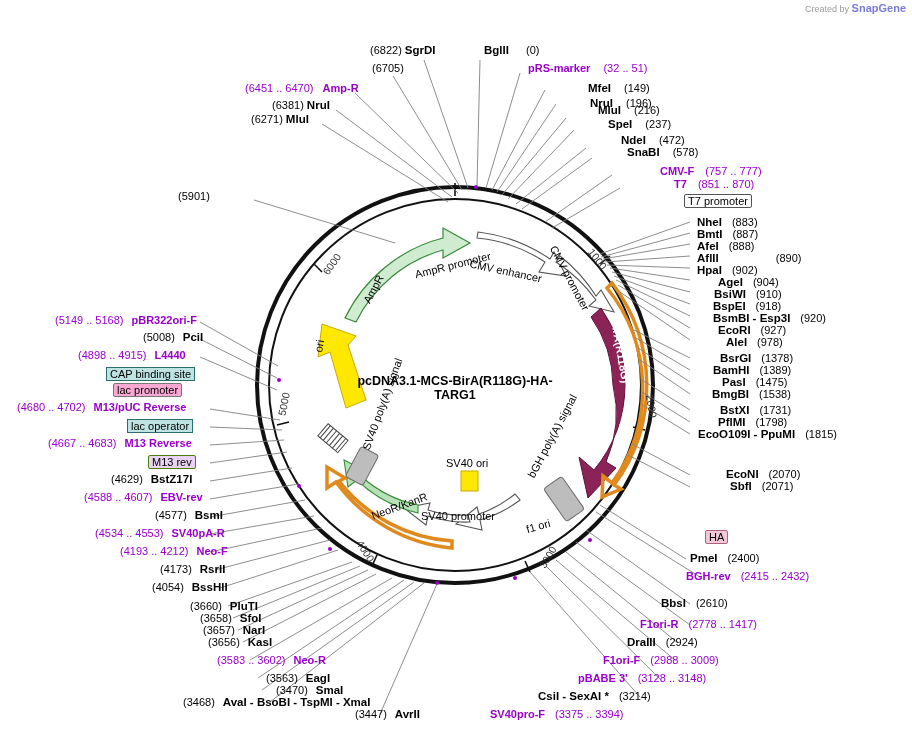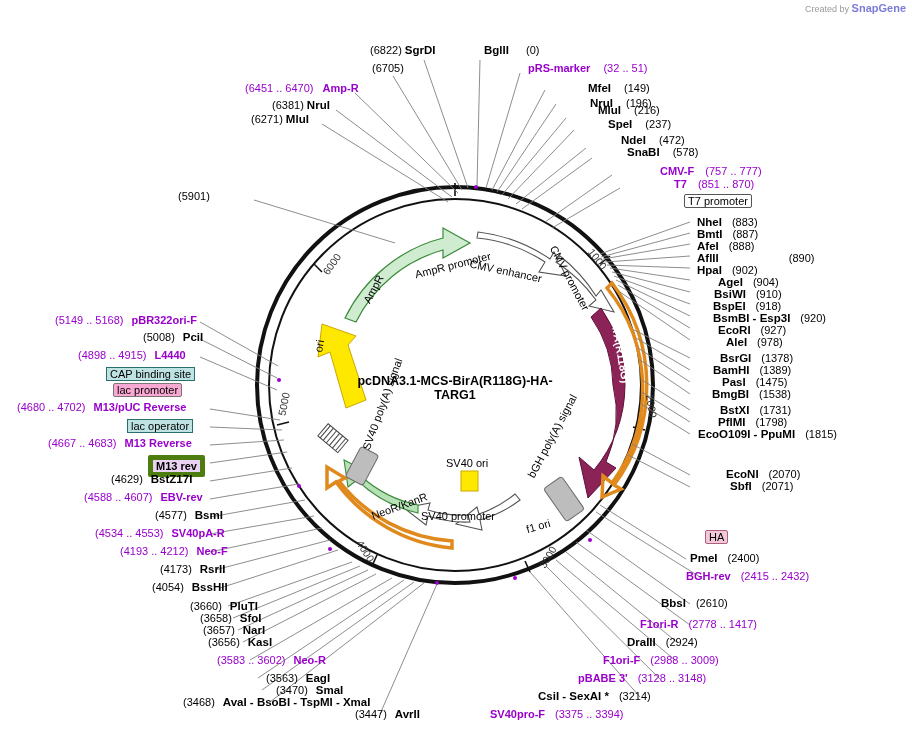--- a/index.html
+++ b/index.html
@@ -12,21 +12,21 @@
     color:#000;
   }
   #stage{position:absolute;left:0;top:0;width:912px;height:731px;}
   .lbl{position:absolute;white-space:nowrap;font-size:11px;line-height:12px;}
   .enz{font-weight:bold;font-size:11.5px;color:#000;}
   .pos{color:#000;font-size:11px;}
   .purple{color:#9900cc;}
   .purple-b{color:#9900cc;font-weight:bold;}
   .boxed{border:1px solid #555;background:#fff;padding:0 3px;border-radius:2px;font-size:11px;}
   .teal{background:#bfe3e3;border:1px solid #2a6e6e;padding:0 3px;border-radius:0;font-size:11px;}
-  .lavender{background:#e9d2f2;border:5px solid #4d7c0f;padding:0 3px;border-radius:2px;font-size:11px;color:#000;font-weight:bold;}
+  .lavender{background:#e9d2f2;border:1px solid #4d7c0f;padding:0 3px;border-radius:2px;font-size:11px;color:#000;}
   .pink{background:#f2c9d8;border:1px solid #b0607f;padding:0 3px;border-radius:2px;font-size:11px;}
   .plain-box{border:1px solid #777;background:#f9a8d4;padding:0 3px;font-size:11px;border-radius:2px;}
   .title{font-weight:bold;font-size:12.5px;text-align:center;}
   .sub{font-size:12px;text-align:center;}
   .snap{position:absolute;right:6px;top:2px;font-size:9px;color:#9a9a9a;}
   .snaplogo{color:#7b7bd8;font-weight:bold;font-size:11px;}
   .rot{position:absolute;font-size:10.5px;color:#333;white-space:nowrap;}
   svg{position:absolute;left:0;top:0;}
 </style>
 </head>
@@ -266,21 +266,21 @@
     <span class="purple" style="margin-left:8px;">(757 .. 777)</span>
   </div>
   <div class="lbl" style="left:674px;top:178px;">
     <span class="purple-b">T7</span>
     <span class="purple" style="margin-left:8px;">(851 .. 870)</span>
   </div>
 
   <div class="lbl" style="left:697px;top:216px;"><span class="enz">NheI</span><span class="pos" style="margin-left:10px;">(883)</span></div>
   <div class="lbl" style="left:697px;top:228px;"><span class="enz">BmtI</span><span class="pos" style="margin-left:10px;">(887)</span></div>
   <div class="lbl" style="left:697px;top:240px;"><span class="enz">AfeI</span><span class="pos" style="margin-left:10px;">(888)</span></div>
-  <div class="lbl" style="left:697px;top:252px;"><span class="enz">AflII</span><span class="pos" style="margin-left:23px;padding-left:47px;">(890)</span></div>
+  <div class="lbl" style="left:697px;top:252px;"><span class="enz">AflII</span><span class="pos" style="margin-left:10px;padding-left:47px;">(890)</span></div>
   <div class="lbl" style="left:697px;top:264px;"><span class="enz">HpaI</span><span class="pos" style="margin-left:10px;">(902)</span></div>
   <div class="lbl" style="left:718px;top:276px;"><span class="enz">AgeI</span><span class="pos" style="margin-left:10px;">(904)</span></div>
   <div class="lbl" style="left:714px;top:288px;"><span class="enz">BsiWI</span><span class="pos" style="margin-left:10px;">(910)</span></div>
   <div class="lbl" style="left:713px;top:300px;"><span class="enz">BspEI</span><span class="pos" style="margin-left:10px;">(918)</span></div>
   <div class="lbl" style="left:713px;top:312px;"><span class="enz">BsmBI - Esp3I</span><span class="pos" style="margin-left:10px;">(920)</span></div>
   <div class="lbl" style="left:718px;top:324px;"><span class="enz">EcoRI</span><span class="pos" style="margin-left:10px;">(927)</span></div>
   <div class="lbl" style="left:726px;top:336px;"><span class="enz">AleI</span><span class="pos" style="margin-left:10px;">(978)</span></div>
 
   <div class="lbl" style="left:720px;top:352px;"><span class="enz">BsrGI</span><span class="pos" style="margin-left:10px;">(1378)</span></div>
   <div class="lbl" style="left:713px;top:364px;"><span class="enz">BamHI</span><span class="pos" style="margin-left:10px;">(1389)</span></div>

